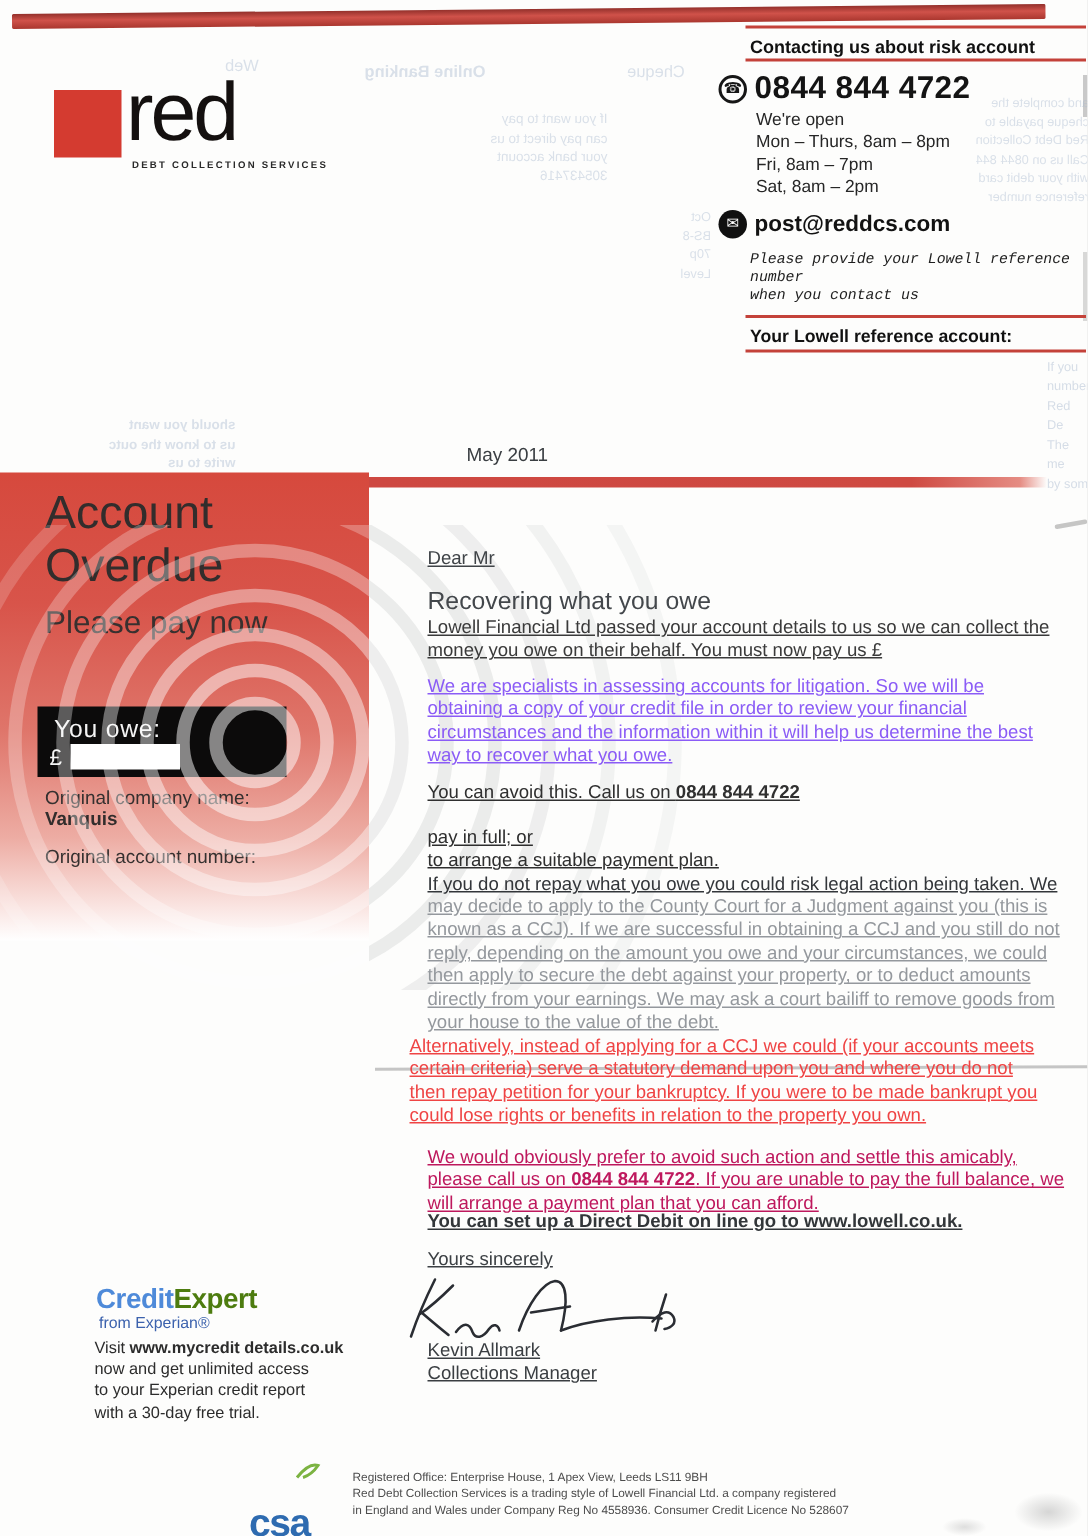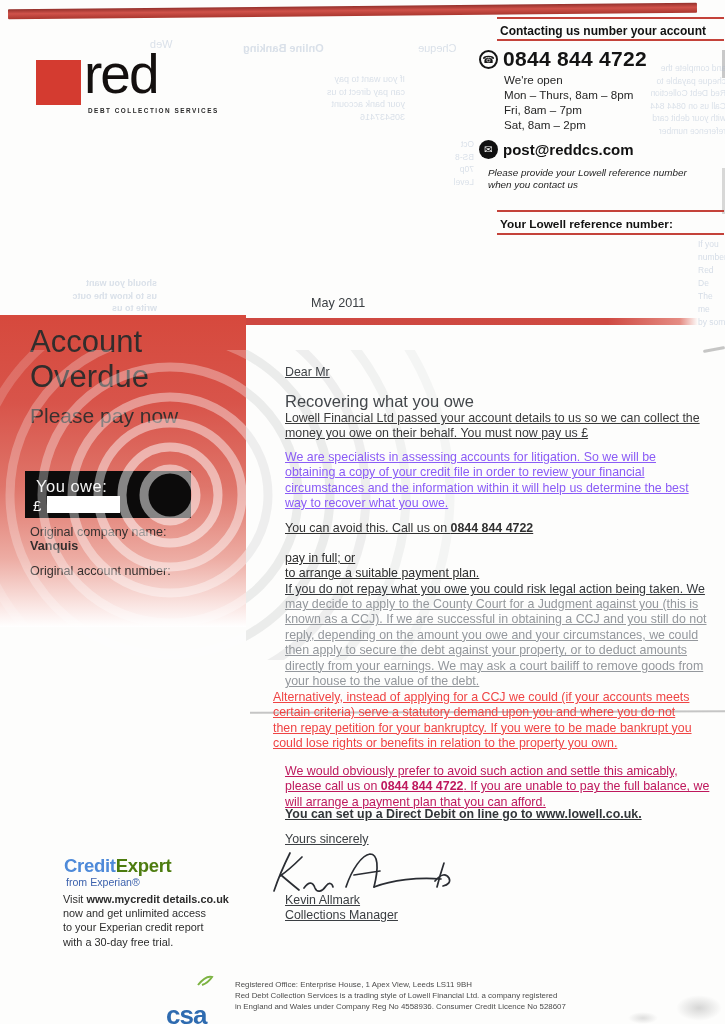--- a/index.html
+++ b/index.html
@@ -16,21 +16,21 @@
   
   .redline{background:#c4423a;height:2px;width:227px;left:497px;}
   .rc-title{left:500px;font-size:12px;font-weight:bold;color:#111;}
   .phone-icon{left:479px;top:50px;width:15px;height:15px;border:2px solid #161616;border-radius:50%;
               color:#161616;font-size:10px;line-height:15px;text-align:center;}
   .phone-num{left:503px;top:47px;font-size:21px;font-weight:bold;color:#141414;letter-spacing:.3px;}
   .hours{left:504px;top:72px;font-size:11.6px;line-height:15px;color:#262626;}
   .email-icon{left:479px;top:140px;width:19px;height:19px;background:#101010;border-radius:50%;
               color:#fff;font-size:10px;line-height:19px;text-align:center;}
   .email-text{left:503px;top:141px;font-size:15px;font-weight:bold;color:#121212;}
-  .rc-note{left:488px;top:167px;width:226px;font-size:9.9px;font-style:italic;line-height:12px;color:#1e1e1e;}
+  .rc-note{left:500px;top:167px;width:226px;font-size:9.9px;font-style:italic;line-height:12px;color:#1e1e1e;font-family:Liberation Mono, monospace;}
   .ref-label{left:500px;top:217px;font-size:11.8px;font-weight:bold;color:#111;}
   
   .banner{left:0;top:315px;width:246px;height:312px;
           background:linear-gradient(180deg,#d6493d 0%,#d8544a 28%,#df756a 55%,#edaca3 78%,#fae5e2 93%,#ffffff 100%);}
   .banner-title{left:30px;top:324px;font-size:31px;line-height:35px;color:#322d2c;}
   .banner-sub{left:30px;top:404px;font-size:21px;color:#38302f;}
   .owe-box{left:25px;top:471px;width:166px;height:47px;background:#0c0b0b;}
   .owe-label{position:absolute;left:11px;top:6px;font-size:16.5px;color:#f4f4f4;letter-spacing:.5px;}
   .owe-currency{position:absolute;left:8px;top:26px;font-size:15px;color:#f4f4f4;}
   .owe-redaction{position:absolute;left:22px;top:25px;width:73px;height:17px;background:#fff;}
@@ -99,30 +99,30 @@
   <div class="abs ghost" style="left:440px;top:138px;width:34px;font-size:8.5px;">Oct<br>BS-8<br>70p<br>Level</div>
   <div class="abs ghost" style="left:638px;top:62px;width:88px;font-size:8.5px;">and complete the<br>cheque payable to<br>Red Debt Collection<br>Call us on 0844 844<br>with your debit card<br>reference number</div>
   <div class="abs ghost" style="left:22px;top:277px;width:135px;font-size:9px;font-weight:bold;">should you want<br>us to know the outc<br>write to us</div>
   <div class="abs ghost-plain" style="left:698px;top:238px;width:28px;">If you<br>number<br>Red De<br>The me<br>by som</div>
 
   <div class="abs logo-square"></div>
   <div class="abs logo-word">red</div>
   <div class="abs logo-tagline">DEBT COLLECTION SERVICES</div>
 
   <div class="abs redline" style="top:17px;"></div>
-  <div class="abs rc-title" style="top:24px;">Contacting us number your account</div>
+  <div class="abs rc-title" style="top:24px;">Contacting us about risk account</div>
   <div class="abs redline" style="top:39px;"></div>
   <div class="abs phone-icon"><span>☎</span></div>
   <div class="abs phone-num">0844 844 4722</div>
   <div class="abs hours">We're open<br>Mon – Thurs, 8am – 8pm<br>Fri, 8am – 7pm<br>Sat, 8am – 2pm</div>
   <div class="abs email-icon"><span>✉</span></div>
   <div class="abs email-text">post@reddcs.com</div>
   <div class="abs rc-note">Please provide your Lowell reference number<br>when you contact us</div>
   <div class="abs redline" style="top:210px;height:1.5px;"></div>
-  <div class="abs ref-label">Your Lowell reference number:</div>
+  <div class="abs ref-label">Your Lowell reference account:</div>
   <div class="abs redline" style="top:233px;"></div>
 
   <div class="abs banner"></div>
   <div class="abs banner-strip"></div>
   <div class="abs banner-title">Account<br>Overdue</div>
   <div class="abs banner-sub">Please pay now</div>
   <div class="abs owe-box">
     <span class="owe-label">You owe:</span>
     <span class="owe-currency">£</span>
     <span class="owe-redaction"></span>

